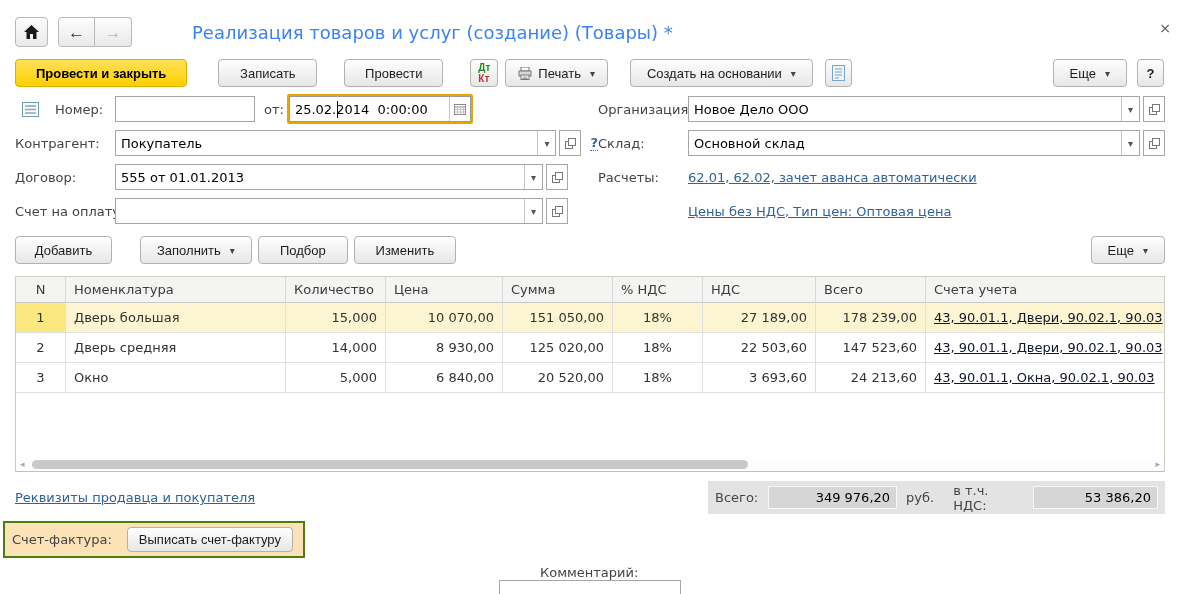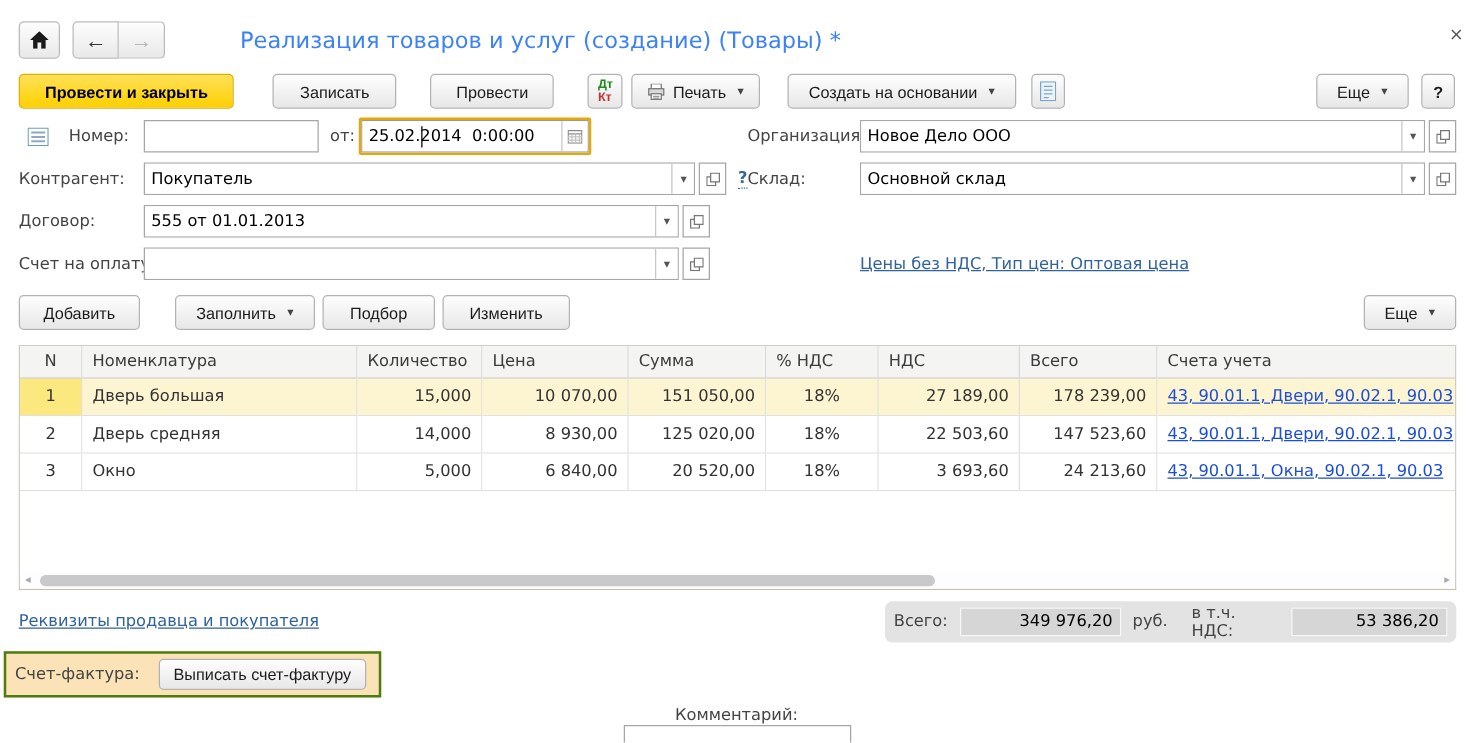--- a/index.html
+++ b/index.html
@@ -71,29 +71,29 @@
   .th:last-child { border-right:none; }
   .cell { height:30px; line-height:29px; padding:0 8px; border-right:1px solid #e0e0e0; border-bottom:1px solid #e0e0e0;
     overflow:hidden; white-space:nowrap; background:#fff; }
   .cell:last-child { border-right:none; }
   .c-right { text-align:right; }
   .c-center { text-align:center; }
   .c-n { text-align:center; }
   .trow { cursor:pointer; }
   .trow.sel .cell { background:#fdf5d2; }
   .trow.sel .cell.c-n { background:#fbe87e; }
-  .tlink { color:#1d4ed8; text-decoration:underline; cursor:pointer; }
+  .tlink { color:#0f172a; text-decoration:underline; cursor:pointer; }
   .tfill { flex:1; background:#fff; }
   .hscroll { height:13px; display:flex; align-items:center; padding:0 4px; background:#fdfdfd; }
   .scroll-arrow { font-size:9px; color:#a9a9a9; line-height:1; cursor:pointer; flex:0 0 auto; }
   .thumb { height:9px; width:716px; margin-left:7px; background:#c9c9c9; border-radius:5px; cursor:pointer; }
 
   
   .footer-row { display:flex; align-items:center; margin:9px 14px 0 15px; }
-  .totals { margin-left:auto; width:457px; height:33px; background:#e3e3e3; display:flex; align-items:center; padding:0 7px;border-radius:6px; }
+  .totals { margin-left:auto; width:457px; height:33px; background:#e3e3e3; display:flex; align-items:center; padding:0 7px; }
   .tot-field { height:23px; background:#d6d6d6; border:1px solid #f8f8f8; color:#000;
     display:flex; align-items:center; justify-content:flex-end; padding:0 6px; }
   .tot-1 { width:132px; margin-left:10px; }
   .tot-2 { width:128px; margin-left:9px; }
   .tot-lbl { color:#444; }
   .rub { margin-left:9px; color:#444; }
   .vat-lbl { margin-left:19px; }
 
   .invoice-box { margin:7px 0 0 3px; width:302px; height:37px; border:2px solid #4d7c0f;
     background:#fbe2b7; display:flex; align-items:center; padding:0 7px; }
@@ -262,20 +262,24 @@
           <span>▾</span>
         </div>
       </div>
       <button class="sq-btn">
         <svg class="svg-icon" width="11" height="11" viewBox="0 0 11 11">
           <rect x="0.5" y="3.5" width="7" height="7" fill="#fff" stroke="#777"></rect>
           <rect x="3.5" y="0.5" width="7" height="7" fill="#fff" stroke="#777"></rect>
         </svg>
       </button>
     </div>
+    <div class="half-r">
+      <span class="lbl lbl-r">Расчеты:</span>
+      <span class="lnk">62.01, 62.02, зачет аванса автоматически</span>
+    </div>
   </div>
 
   <div class="form-row">
     <div class="half-l">
       <span class="lbl lbl-l">Счет на оплату:</span>
       <div class="combo" style="width:428px;">
         <input type="text" value="" style="">
         <div class="combo-dd">
           <span>▾</span>
         </div>

